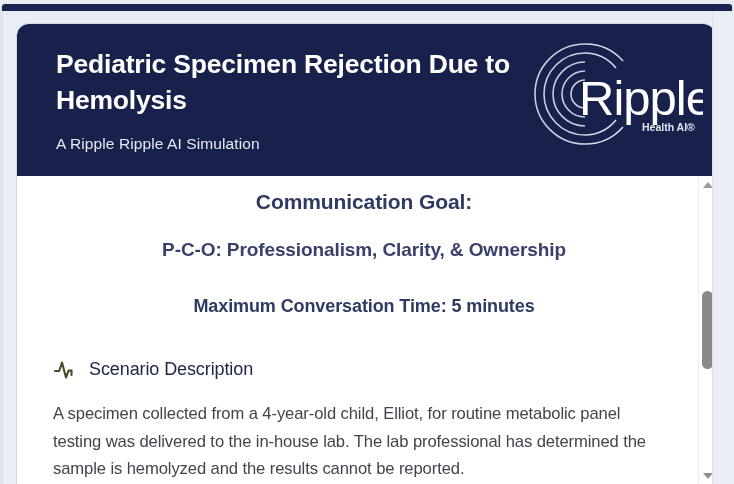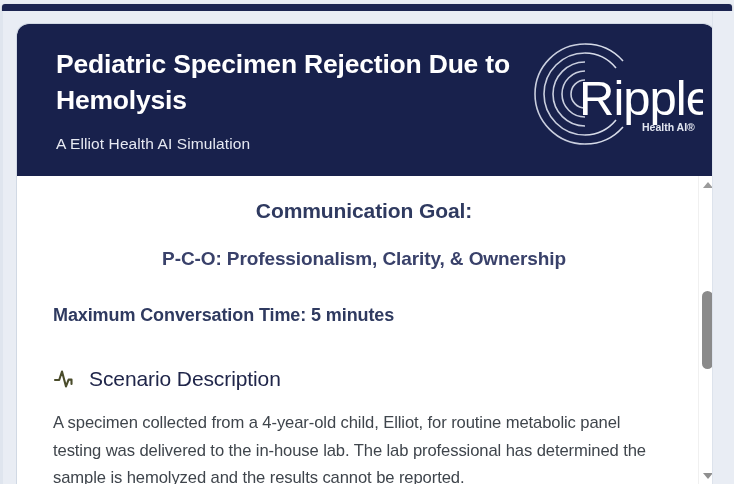--- a/index.html
+++ b/index.html
@@ -88,59 +88,59 @@
     right: 12px;
     top: 17px;
     width: 180px;
     height: 110px;
   }
   #brand-logo svg { display: block; }
 
   
   #card-body {
     position: relative;
-    padding: 14px 40px 0 36px;
+    padding: 5px 40px 0 36px;
     height: 308px;
   }
 
   .goal-heading {
     text-align: center;
     color: #2f3a60;
     font-size: 21px;
     font-weight: bold;
     letter-spacing: -.1px;
     margin-top: 9px;
   }
   .goal-line {
     text-align: center;
     color: #39416a;
     font-size: 19px;
     font-weight: bold;
     margin-top: 25px;
     letter-spacing: -.1px;
   }
   .time-line {
-    text-align: left;
+    text-align: center;
     color: #2f3a60;
     font-size: 18px;
     font-weight: bold;
     margin-top: 35px;
     letter-spacing: -.1px;
   }
 
   #section-heading-row {
     display: flex;
     align-items: center;
     gap: 11px;
     margin-top: 40px;
   }
   #pulse-icon { width: 25px; height: 25px; flex: 0 0 auto; }
   #section-heading-text {
     color: #20264a;
-    font-size: 21px;
+    font-size: 18px;
     font-weight: normal;
     letter-spacing: -.1px;
   }
 
   #scenario-body {
     margin-top: 18px;
     color: #3f454c;
     font-size: 16.6px;
     line-height: 1.66;
     letter-spacing: -.1px;
@@ -206,21 +206,21 @@
 </div>
 
 <div id="page-viewport">
 
   <div id="sim-card">
 
     <div id="card-header">
 
       <div id="header-text-block">
         <div id="scenario-title">Pediatric Specimen Rejection Due to Hemolysis</div>
-        <div id="scenario-subtitle">A Elliot Health AI Simulation</div>
+        <div id="scenario-subtitle">A Ripple Ripple AI Simulation</div>
       </div>
 
       <div id="brand-logo">
         <svg width="180" height="110" viewBox="0 0 180 110" aria-hidden="true">
           <g fill="none" stroke="#c9cede" stroke-width="1.6">
             <circle cx="62" cy="53" r="50"></circle>
             <circle cx="62" cy="53" r="41"></circle>
             <circle cx="62" cy="53" r="32"></circle>
             <circle cx="62" cy="53" r="23"></circle>
             <circle cx="62" cy="53" r="14"></circle>

